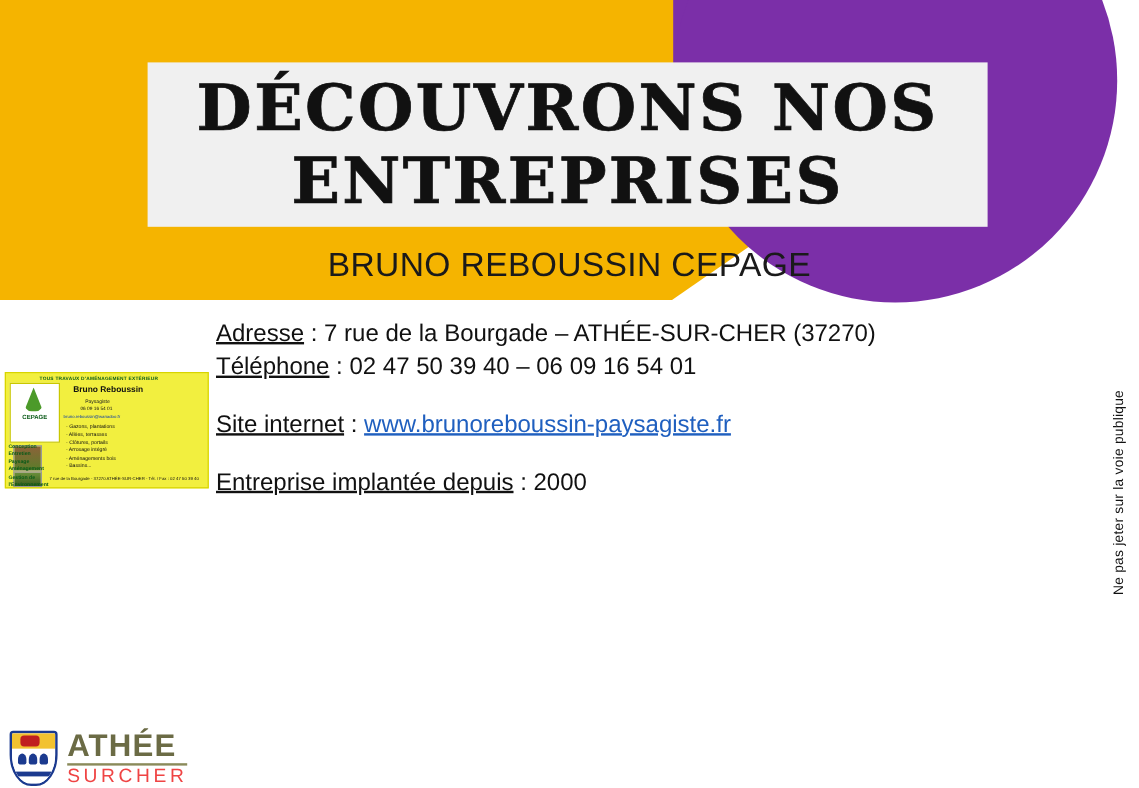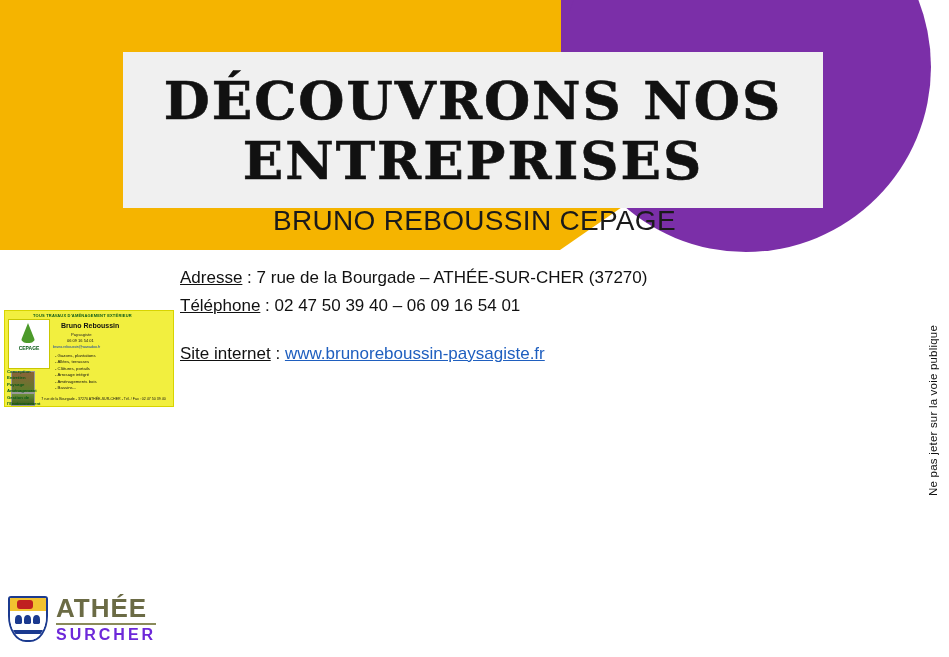--- a/index.html
+++ b/index.html
@@ -42,21 +42,21 @@
     height: 150px;
     background: #7b2fa8;
   }
 
   
   .title-banner {
     position: absolute;
     left: 123px;
     top: 52px;
     width: 700px;
-    height: 156px;
+    height: 137px;
     background: #f0f0f0;
     display: flex;
     flex-direction: column;
     align-items: center;
     justify-content: center;
   }
   .title-line {
     font-family: "DejaVu Serif", serif;
     font-weight: bold;
     color: #111111;
@@ -81,21 +81,21 @@
     color: #1a1a1a;
     letter-spacing: 0.3px;
   }
 
   
   .content {
     position: absolute;
     left: 180px;
     top: 265px;
     width: 620px;
-    font-size: 17px;
+    font-size: 20px;
     color: #111111;
     line-height: 26px;
   }
   .row { white-space: nowrap; }
   .row + .row { margin-top: 2px; }
   .gap { height: 22px; }
   .label-u { text-decoration: underline; }
   .link {
     color: #1f5fbf;
     text-decoration: underline;
@@ -240,21 +240,21 @@
     writing-mode: vertical-rl;
     text-orientation: mixed;
     transform: rotate(180deg);
     letter-spacing: 0.2px;
   }
 
   
   .footer-logo {
     position: absolute;
     left: 8px;
-    bottom: 14px;
+    bottom: 1px;
     display: flex;
     align-items: center;
     gap: 8px;
   }
   .crest {
     width: 36px;
     height: 42px;
     background: #ffffff;
     border: 2px solid #1b3a8f;
     border-radius: 3px 3px 18px 18px / 3px 3px 26px 26px;
@@ -299,22 +299,22 @@
     line-height: 1;
   }
   .footer-text .t1 {
     font-size: 26px;
     font-weight: bold;
     color: #6b6b45;
     letter-spacing: 1px;
   }
   .footer-text .t2 {
     font-size: 16px;
-    font-weight: bold;
-    color: #6d28d9;
+    font-weight: normal;
+    color: #ef4444;
     letter-spacing: 3px;
     border-top: 2px solid #8a8a5a;
     padding-top: 2px;
     margin-top: 2px;
     text-align: right;
   }
 </style>
 </head>
 <body>
 
@@ -361,20 +361,23 @@
     <span class="label-u">Adresse</span><span> : 7 rue de la Bourgade – ATHÉE-SUR-CHER (37270)</span>
   </div>
   <div class="row">
     <span class="label-u">Téléphone</span><span> : 02 47 50 39 40 – 06 09 16 54 01</span>
   </div>
   <div class="gap"></div>
   <div class="row">
     <span class="label-u">Site internet</span><span> : </span><span class="link">www.brunoreboussin-paysagiste.fr</span>
   </div>
   <div class="gap"></div>
+  <div class="row">
+    <span class="label-u">Entreprise implantée depuis</span><span> : 2000</span>
+  </div>
   <div class="gap"></div>
 </div>
 
 <div class="sidenote">Ne pas jeter sur la voie publique</div>
 
 <div class="footer-logo">
   <div class="crest">
     <div class="band"></div>
     <div class="beast"></div>
     <div class="lower"></div>

